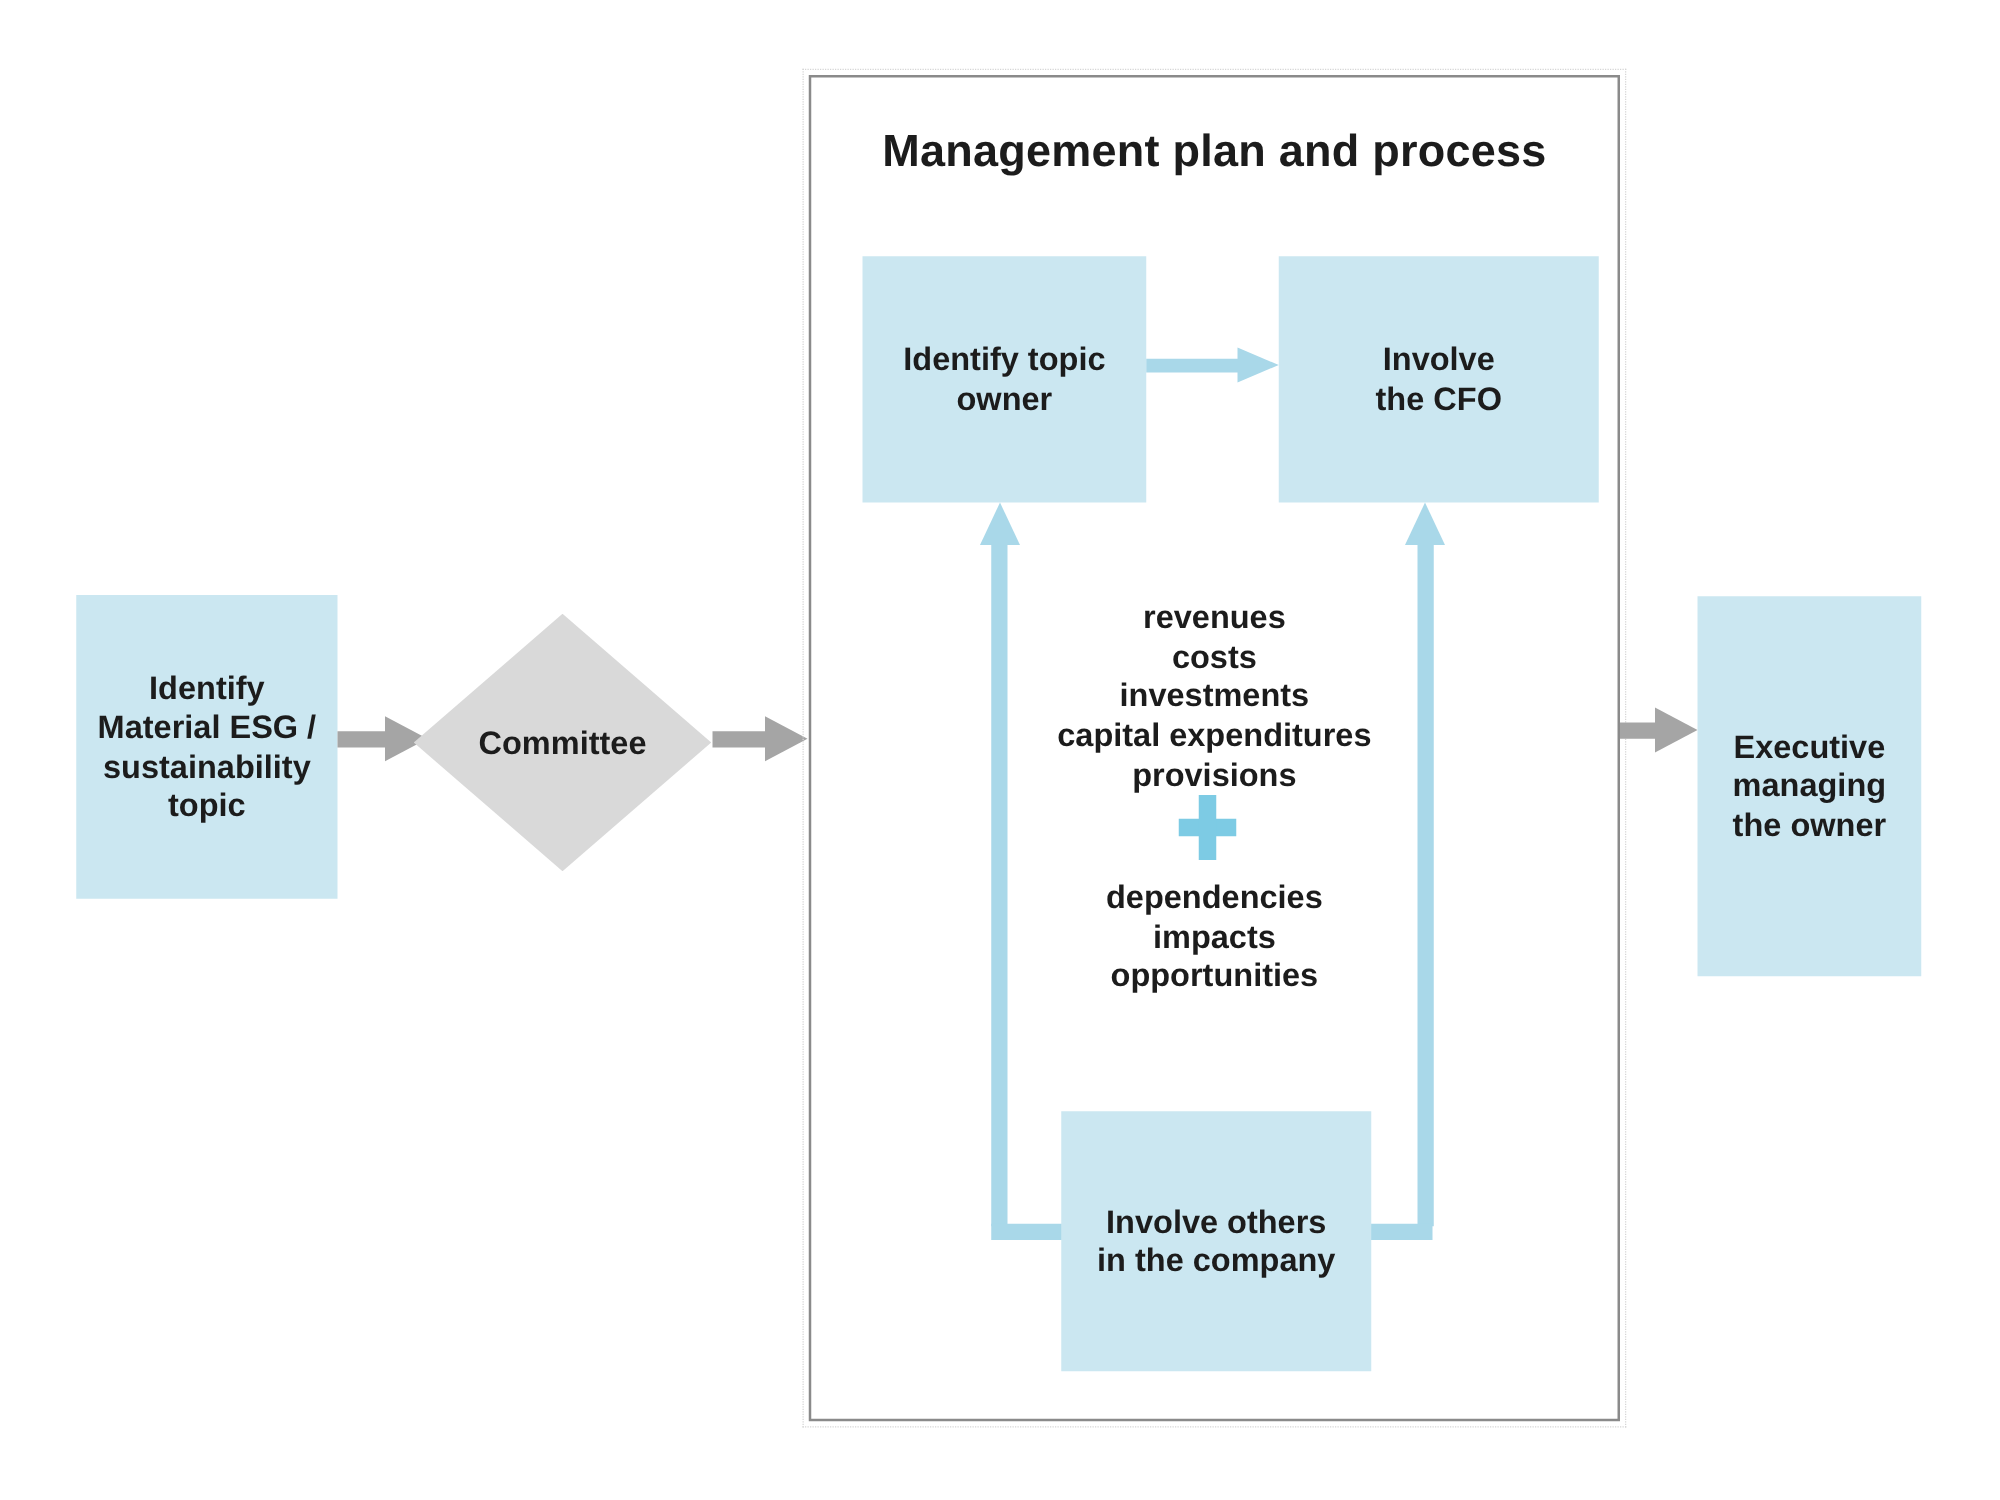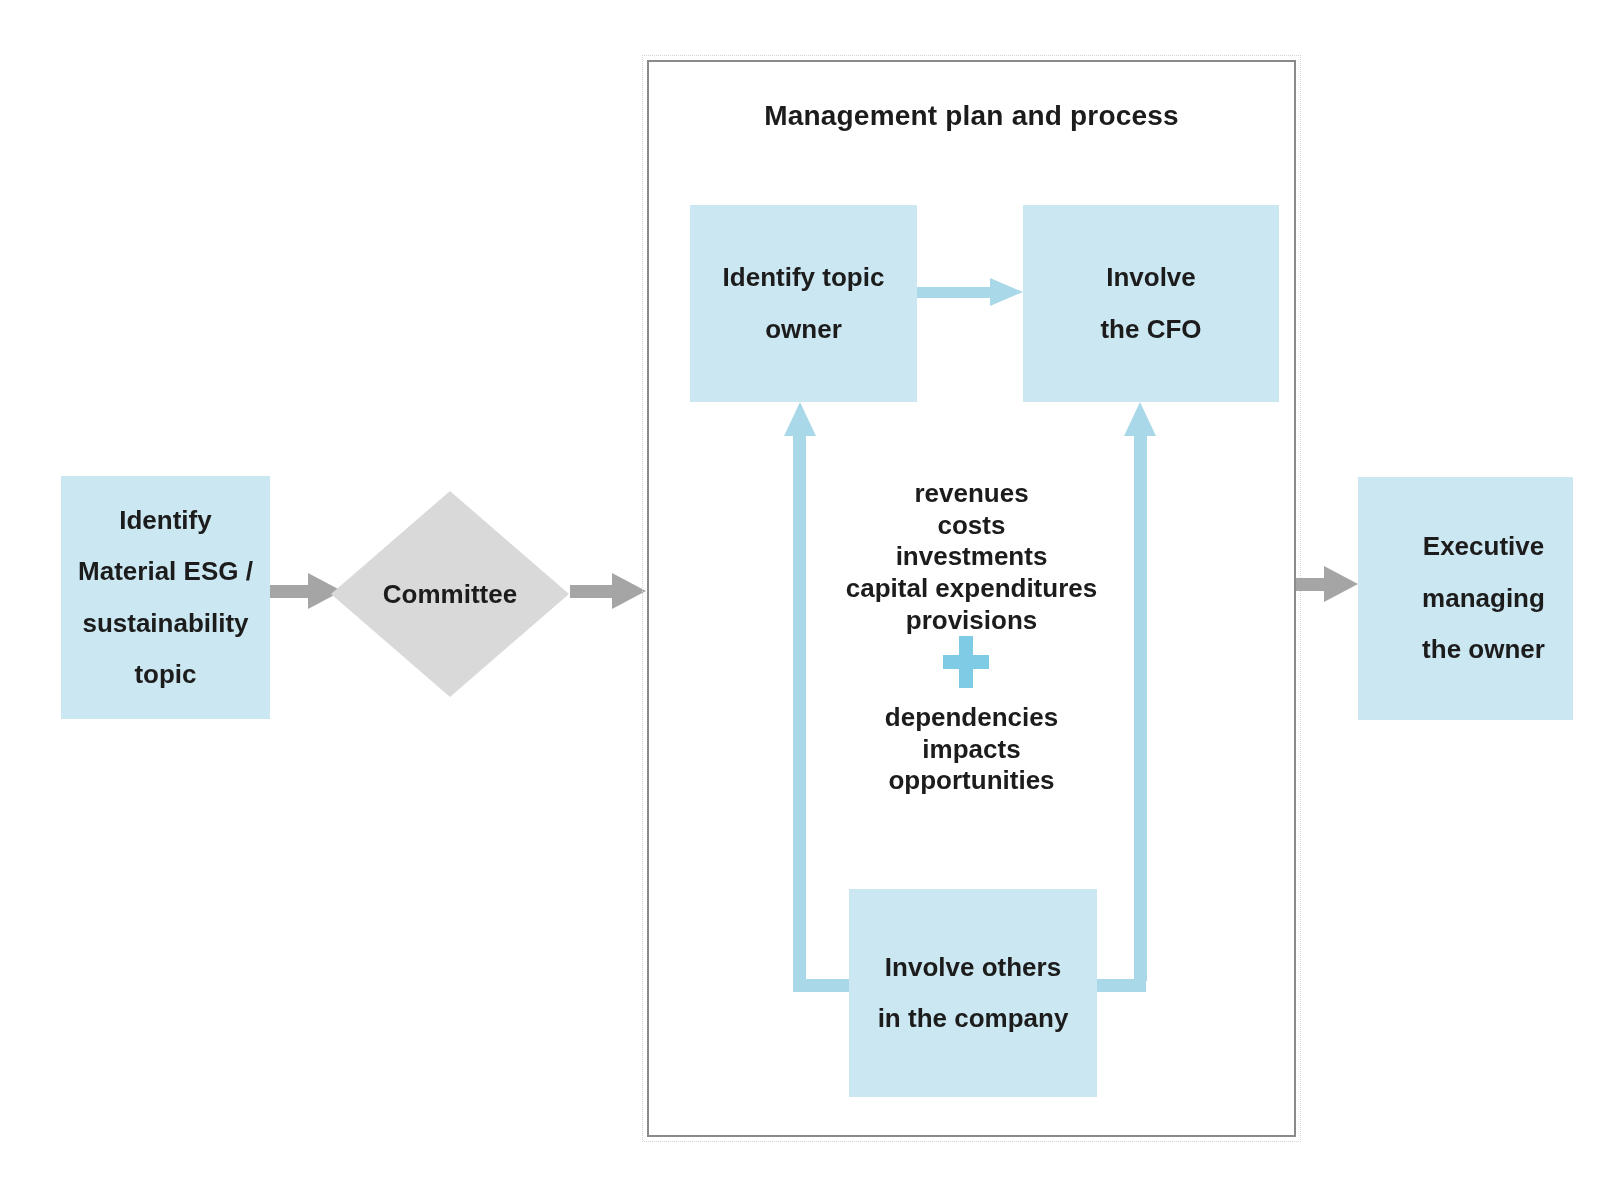--- a/index.html
+++ b/index.html
@@ -10,37 +10,37 @@
     --arrow-gray:#a5a5a5;
     --border-gray:#8a8a8a;
     --text-color:#1c1c1c;
   }
   html,body{margin:0;padding:0;background:#ffffff;}
   body{width:1600px;height:1200px;position:relative;overflow:hidden;
        font-family:"Liberation Sans",sans-serif;color:var(--text-color);}
   .bluebox{
     position:absolute;background:var(--box-fill);
     display:flex;flex-direction:column;align-items:center;justify-content:center;
-    text-align:center;font-size:26px;line-height:31.5px;font-weight:600;color:var(--text-color);gap:20px;
+    text-align:center;font-size:26px;line-height:31.5px;font-weight:600;color:var(--text-color);
   }
   .diamond{
     position:absolute;left:331px;top:491px;width:238px;height:206px;
     background:var(--diamond-fill);
     clip-path:polygon(50% 0,100% 50%,50% 100%,0 50%);
     display:flex;align-items:center;justify-content:center;
     font-size:26px;font-weight:600;
   }
   .container-frame{
     position:absolute;left:647px;top:60px;width:649px;height:1077px;
     box-sizing:border-box;border:2px solid var(--border-gray);background:#ffffff;
     outline:1px dotted #d5d5d5;outline-offset:4px;
   }
   .container-title{
     position:absolute;left:647px;top:100px;width:649px;text-align:center;
-    font-size:28px;font-weight:800;letter-spacing:.2px;
+    font-size:36px;font-weight:800;letter-spacing:.2px;
   }
   .center-list{
     position:absolute;left:697px;width:549px;text-align:center;
     font-size:26px;line-height:31.7px;font-weight:600;
   }
   .shaft-gray{position:absolute;background:var(--arrow-gray);}
   .head-right-gray{position:absolute;width:0;height:0;
     border-top:18px solid transparent;border-bottom:18px solid transparent;
     border-left:34px solid var(--arrow-gray);}
   .shaft-blue{position:absolute;background:var(--connector-blue);}
@@ -117,17 +117,17 @@
 <div class="head-up-blue" style="left:1124px;top:402px;"></div>
 
 <div class="bluebox z2" style="left:849px;top:889px;width:248px;height:208px;">
   <div>Involve others</div>
   <div>in the company</div>
 </div>
 
 <div class="shaft-gray" style="left:1296px;top:578px;width:30px;height:13px;"></div>
 <div class="head-right-gray" style="left:1324px;top:566px;"></div>
 
-<div class="bluebox" style="left:1358px;top:477px;width:179px;height:243px;padding-left:36px;">
+<div class="bluebox" style="left:1358px;top:477px;width:179px;height:304px;">
   <div>Executive</div>
   <div>managing</div>
   <div>the owner</div>
 </div>
 
 </body></html>

